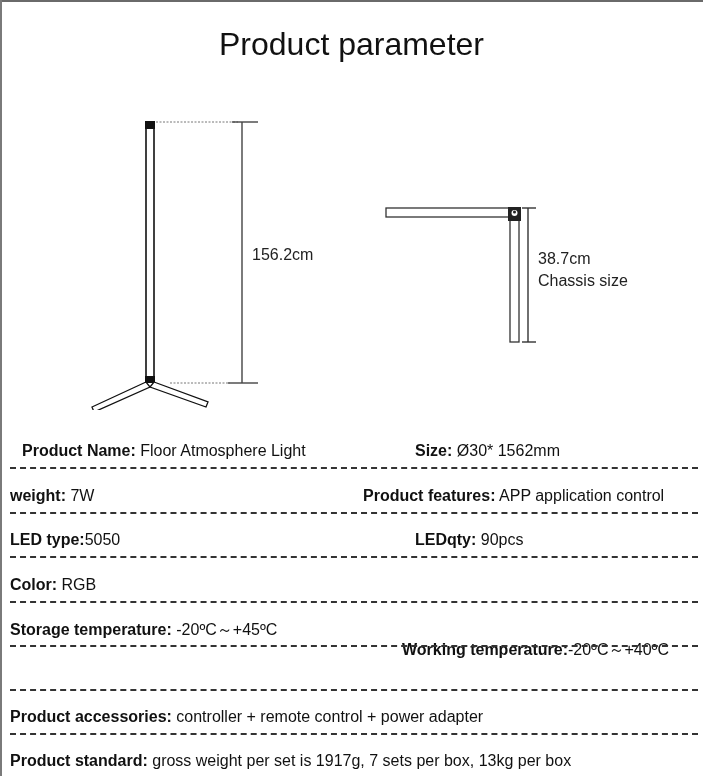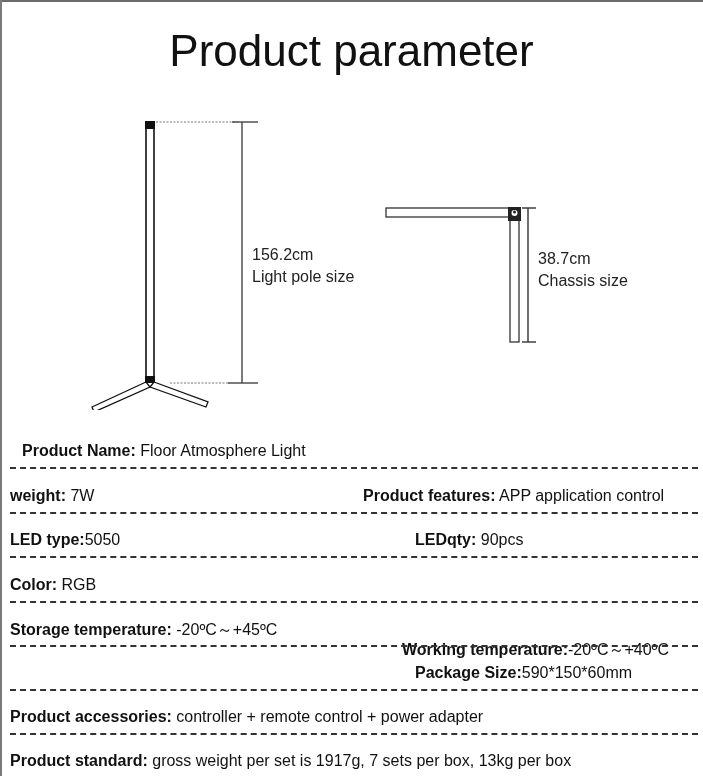--- a/index.html
+++ b/index.html
@@ -7,21 +7,21 @@
     width: 703px; height: 776px; overflow: hidden;
     background: #ffffff;
     font-family: "Liberation Sans", sans-serif;
     color: #111;
     position: relative;
   }
   .frame-top { position: absolute; left: 0; top: 0; width: 703px; height: 2px; background: #6a6a6a; }
   .frame-left { position: absolute; left: 0; top: 0; width: 2px; height: 776px; background: #7a7a7a; }
   .title {
     position: absolute; left: 0; top: 26px; width: 703px; text-align: center;
-    font-size: 44px; font-weight: normal; letter-spacing: 0px; color: #111;
+    font-size: 32px; font-weight: normal; letter-spacing: 0px; color: #111;
   }
   .diagram { position: absolute; }
   .dim-label { position: absolute; font-size: 16px; line-height: 22px; color: #222; }
   .spec-row { position: absolute; left: 10px; width: 688px; height: 24px; font-size: 16px; }
   .spec-row .cell { position: absolute; top: 0; white-space: nowrap; }
   .spec-row b { font-weight: bold; }
   .dash {
     position: absolute; left: 10px; width: 688px; height: 0;
     border-top: 2px dashed #333;
   }
@@ -45,21 +45,20 @@
 
   <line x1="76" y1="12" x2="158" y2="12" stroke="#777" stroke-width="1" stroke-dasharray="2,1.5"></line>
   <line x1="90" y1="273" x2="150" y2="273" stroke="#777" stroke-width="1" stroke-dasharray="2,1.5"></line>
 
   <line x1="162" y1="12" x2="162" y2="273" stroke="#444" stroke-width="1.4"></line>
   <line x1="152" y1="12" x2="178" y2="12" stroke="#444" stroke-width="1.4"></line>
   <line x1="148" y1="273" x2="178" y2="273" stroke="#444" stroke-width="1.4"></line>
 </svg>
 <div class="dim-label" style="left:252px; top:244px;">
   <div>156.2cm</div>
-  <div>Light pole size</div>
 </div>
 
 <svg class="diagram" style="left:380px; top:200px;" width="160" height="150" viewBox="0 0 160 150">
 
   <rect x="6" y="8" width="124" height="9" fill="#fff" stroke="#333" stroke-width="1.3"></rect>
 
   <rect x="130" y="20" width="9" height="122" fill="#fff" stroke="#333" stroke-width="1.3"></rect>
 
   <rect x="128" y="7" width="13" height="14" fill="#222"></rect>
   <circle cx="134.5" cy="13" r="3" fill="#fff"></circle>
@@ -69,20 +68,21 @@
   <line x1="142" y1="8" x2="156" y2="8" stroke="#333" stroke-width="1.4"></line>
   <line x1="142" y1="142" x2="156" y2="142" stroke="#333" stroke-width="1.4"></line>
 </svg>
 <div class="dim-label" style="left:538px; top:248px;">
   <div>38.7cm</div>
   <div>Chassis size</div>
 </div>
 
 <div class="spec-row" style="top:442px;">
   <span class="cell" style="left:12px;"><b>Product Name:</b><span> Floor Atmosphere Light</span></span>
+  <span class="cell" style="left:405px;"><b>Size:</b><span>  Ø30* 1562mm</span></span>
 </div>
 <div class="dash" style="top:467px;"></div>
 
 <div class="spec-row" style="top:487px;">
   <span class="cell" style="left:0;"><b>weight:</b><span> 7W</span></span>
   <span class="cell" style="left:353px;"><b>Product features:</b><span> APP application control</span></span>
 </div>
 <div class="dash" style="top:512px;"></div>
 
 <div class="spec-row" style="top:531px;">
@@ -96,21 +96,20 @@
 </div>
 <div class="dash" style="top:601px;"></div>
 
 <div class="spec-row" style="top:620px;">
   <span class="cell" style="left:0;"><b>Storage temperature:</b><span> -20ºC～+45ºC</span></span>
   <span class="cell" style="left:392px;margin-top:20px;"><b>Working temperature:</b><span>-20ºC～+40ºC</span></span>
 </div>
 <div class="dash" style="top:645px;"></div>
 
 <div class="spec-row" style="top:664px;">
-  <span class="cell" style="left:405px;"><b>Package Size:</b><span>590*150*60mm</span></span>
 </div>
 <div class="dash" style="top:689px;"></div>
 
 <div class="spec-row" style="top:708px;">
   <span class="cell" style="left:0;"><b>Product accessories:</b><span> controller + remote control + power adapter</span></span>
 </div>
 <div class="dash" style="top:733px;"></div>
 
 <div class="spec-row" style="top:752px;">
   <span class="cell" style="left:0;"><b>Product standard:</b><span> gross weight per set is 1917g, 7 sets per box, 13kg per box</span></span>

